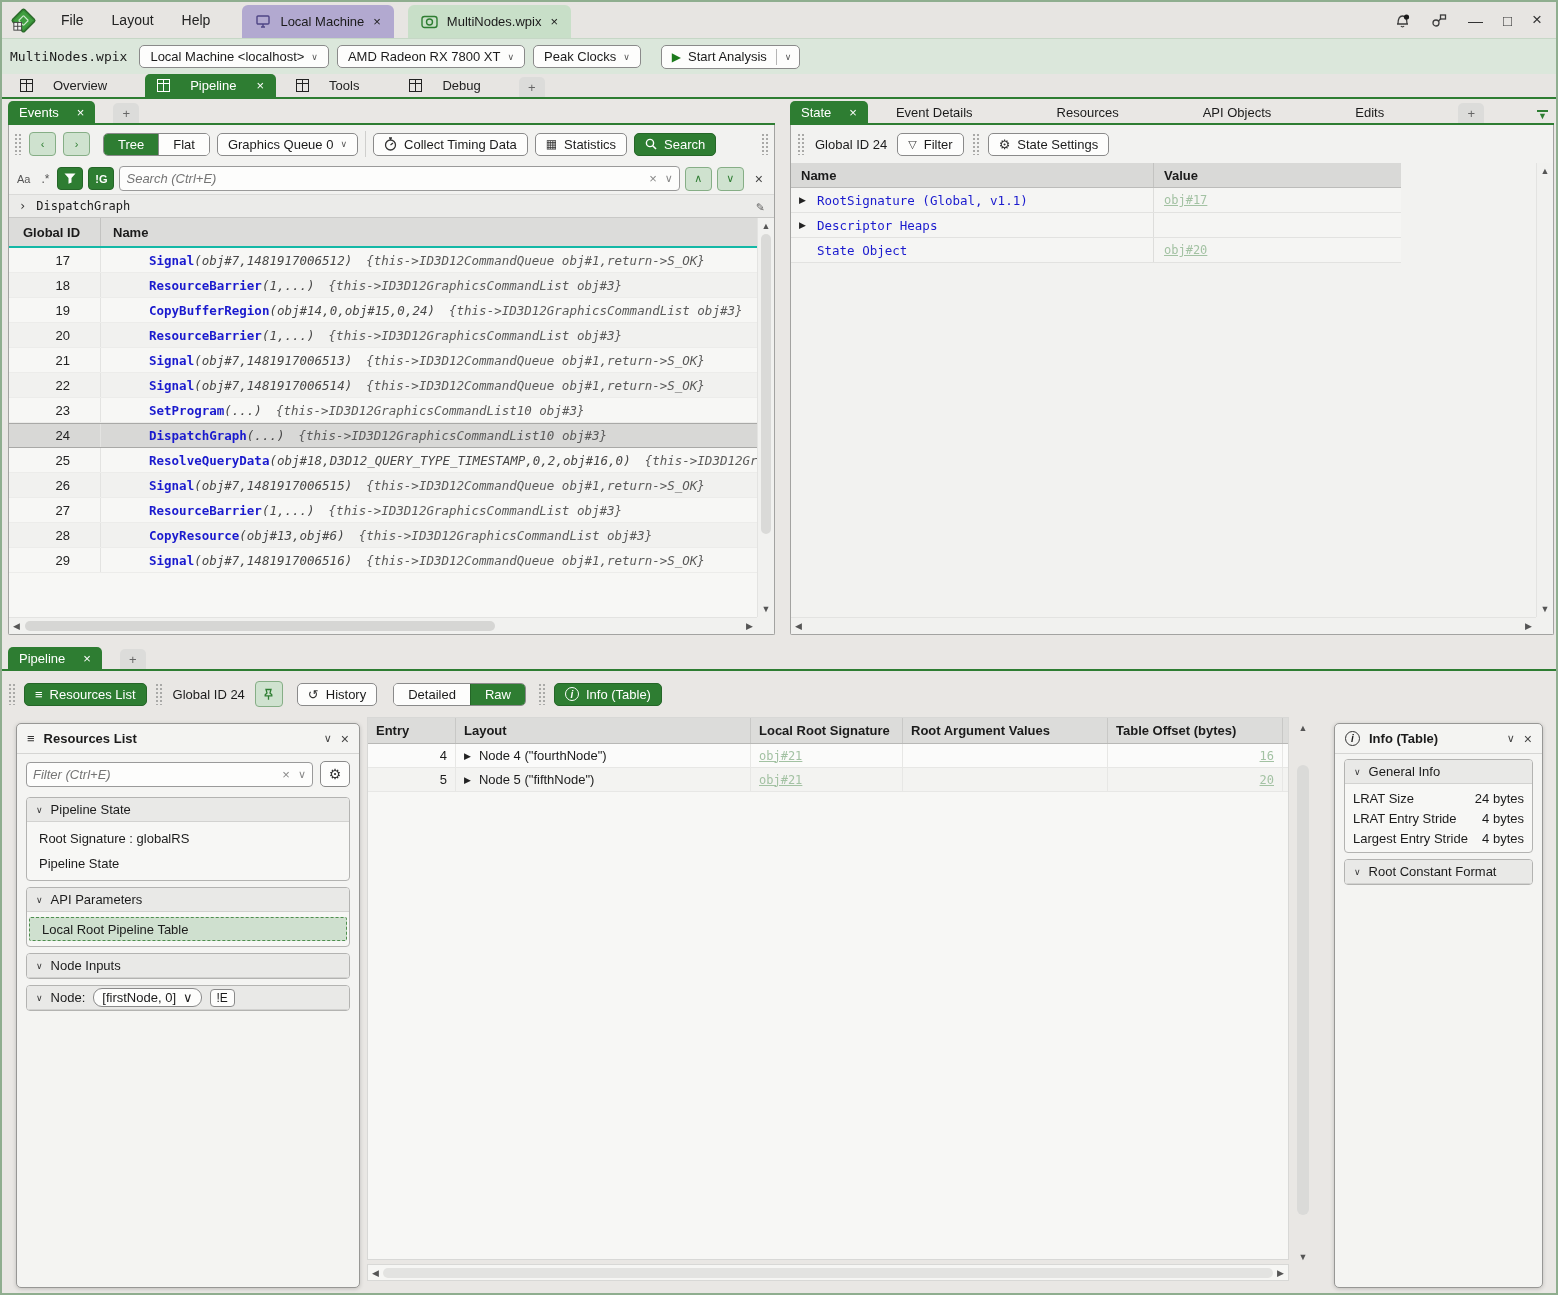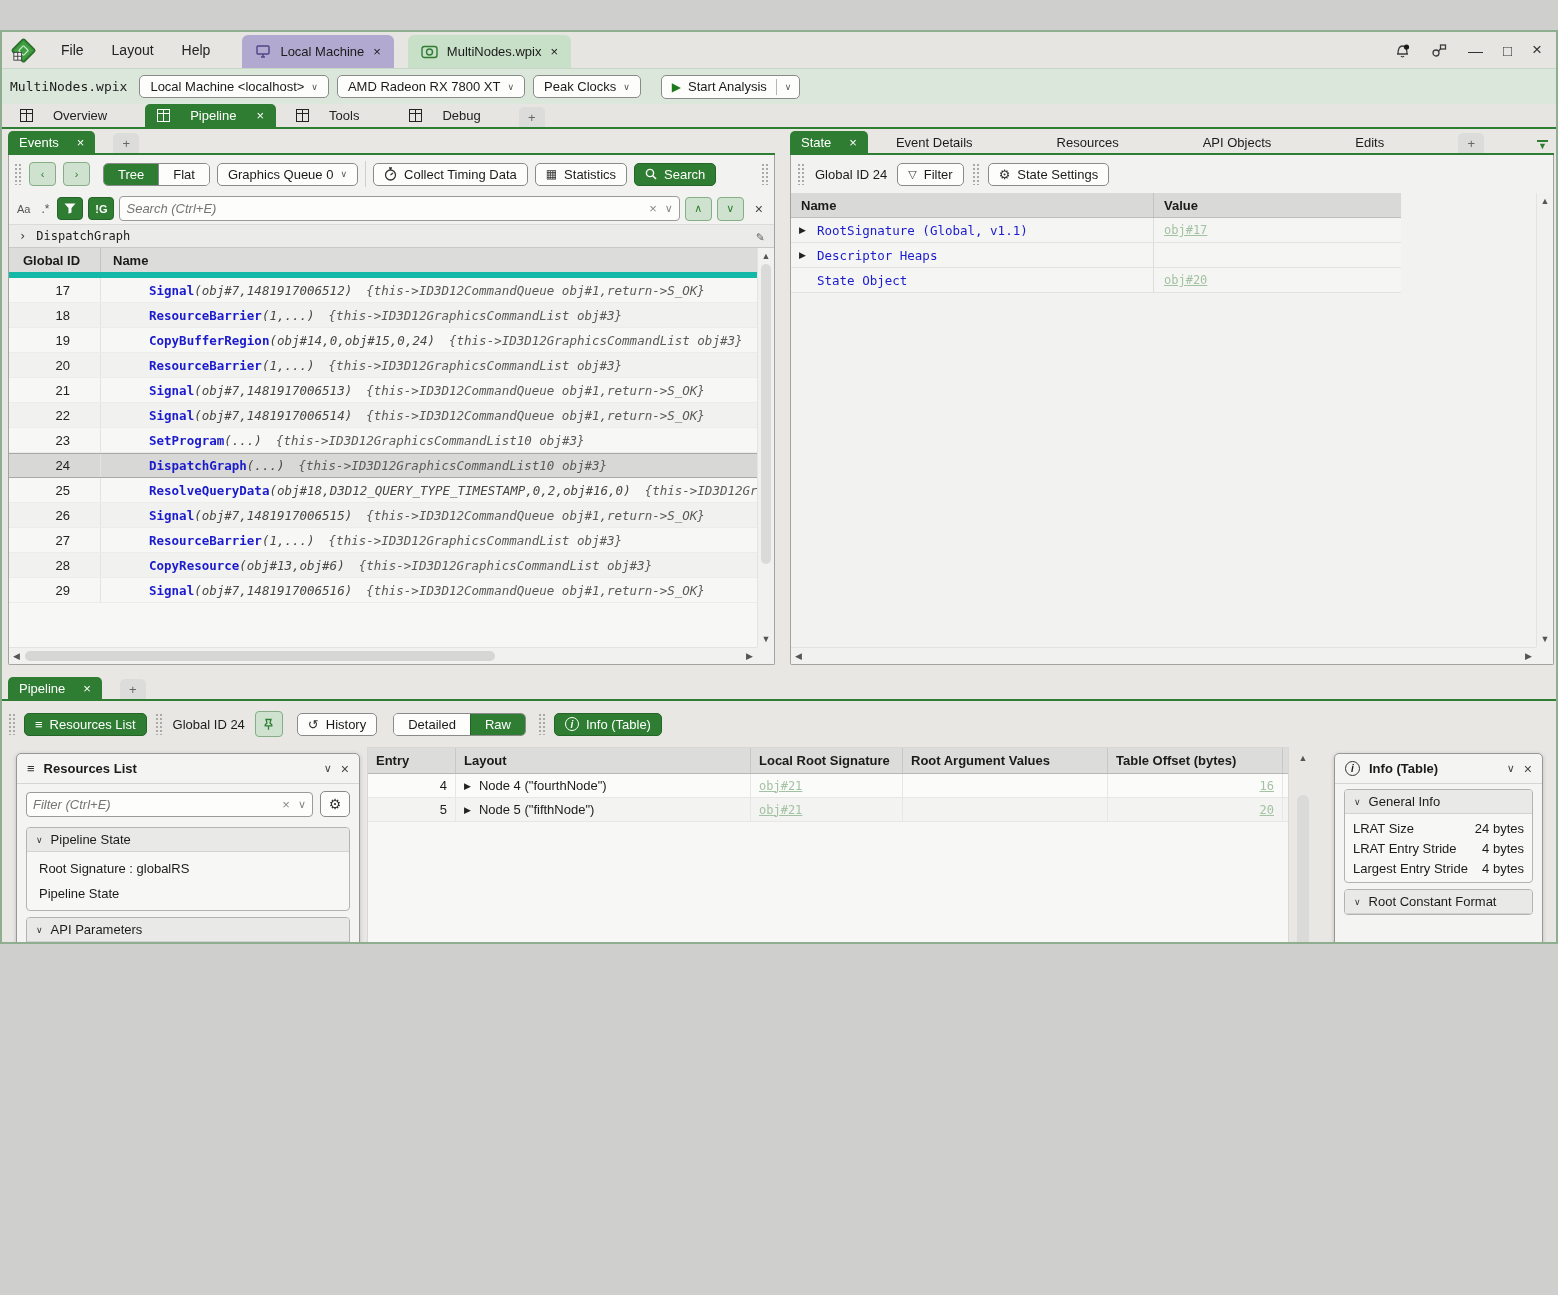--- a/index.html
+++ b/index.html
@@ -1,22 +1,21 @@
 <!DOCTYPE html>
 <html><head>
 <meta charset="utf-8">
 <style>
   * { box-sizing: border-box; margin:0; padding:0; }
   html,body { background:#cfcfcd; }
   #app {
-    position:relative; width:1558px; height:914px;
+    position:relative; width:1558px; height:1295px;
     background:#e9e7e4; overflow:hidden;
     font-family:"Liberation Sans", sans-serif; font-size:13px; color:#1b1b1b;
     border:2px solid #8fae8f;
-    margin-top:30px;
   }
 
   
   .titlebar { position:absolute; left:0; top:0; width:100%; height:36px; background:#e7e5e2; display:flex; align-items:center; }
   .logo { width:27px; height:27px; margin:0 10px 0 8px; }
   .menu-item { padding:0 14px; font-size:14px; color:#222; height:100%; display:flex; align-items:center; cursor:default; }
   .tb-tab { height:33px; margin-top:3px; align-self:flex-end; display:flex; align-items:center; gap:9px; padding:0 13px; border-radius:6px 6px 0 0; font-size:13px; }
   .tb-tab.machine { background:#b2a9d0; margin-left:18px; }
   .tb-tab.doc { background:#c8dfc8; margin-left:14px; }
   .tabx { font-size:13px; line-height:1; cursor:default; }
@@ -63,21 +62,21 @@
   .miniglyph { color:#555; font-size:12px; padding:0 3px; }
   .sqbtn { width:26px; height:23px; border-radius:4px; display:flex; align-items:center; justify-content:center; flex:none; }
   .sqbtn.green { background:#2e7d32; border:1px solid #256628; color:#fff; font-size:11px; font-weight:bold; }
   .inputbox { flex:1; height:25px; background:#fdfdfc; border:1px solid #9a9a9a; border-radius:4px; display:flex; align-items:center; padding:0 6px; gap:8px; }
   .inputbox input { flex:1; border:none; outline:none; background:transparent; font-style:italic; color:#8a8a8a; font-size:13px; font-family:"Liberation Sans",sans-serif; }
   .inputbox .inglyph { color:#888; font-size:11px; }
   .updownbtn { width:27px; height:24px; background:#cfe2cf; border:1px solid #86ae86; border-radius:4px; color:#2e7d32; display:flex; align-items:center; justify-content:center; font-size:11px; flex:none; }
   .xplain { color:#444; font-size:14px; padding:0 6px; }
   .crumbrow { height:24px; background:#ebebe9; border-top:1px solid #dadad8; border-bottom:1px solid #c9c9c7; display:flex; align-items:center; padding:0 10px; font-family:"DejaVu Sans Mono",monospace; font-size:12px; gap:10px; }
   .crumbrow .pencil { margin-left:auto; color:#555; font-size:13px; }
-  .elisthdr { position:absolute; left:0; right:17px; top:93px; height:30px; background:#dcdcda; border-bottom:6px solid #14b8a6; display:flex; align-items:center; font-weight:bold; font-size:13px; }
+  .elisthdr { position:absolute; left:0; right:17px; top:93px; height:30px; background:#dcdcda; border-bottom:2px solid #14b8a6; display:flex; align-items:center; font-weight:bold; font-size:13px; }
   .elisthdr .hid { width:92px; padding-left:14px; border-right:1px solid #c3c3c1; align-self:stretch; display:flex; align-items:center; }
   .elisthdr .hname { padding-left:12px; }
   .elist { position:absolute; left:0; right:17px; top:123px; bottom:17px; overflow:hidden; background:#f7f7f5; }
   .erow { height:25px; display:flex; align-items:center; border-bottom:1px solid #ececea; background:#f7f7f5; }
   .erow:nth-child(even) { background:#f1f1ef; }
   .erow.sel { background:#d8d8d6; border-top:1px solid #a9a9a7; border-bottom:1px solid #a9a9a7; }
   .eid { width:92px; text-align:right; padding-right:30px; font-size:13px; color:#222; border-right:1px solid #e3e3e1; align-self:stretch; display:flex; align-items:center; justify-content:flex-end; flex:none; }
   .ename { padding-left:48px; white-space:nowrap; overflow:hidden; font-family:"DejaVu Sans Mono",monospace; font-size:12.5px; }
   .em { color:#1a1ace; font-weight:bold; }
   .ea { color:#474747; font-style:italic; }

